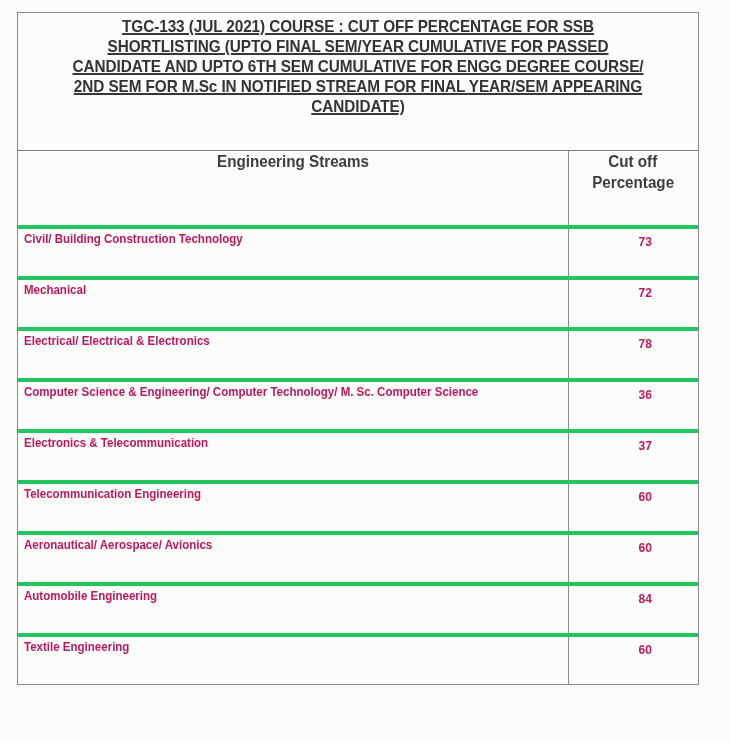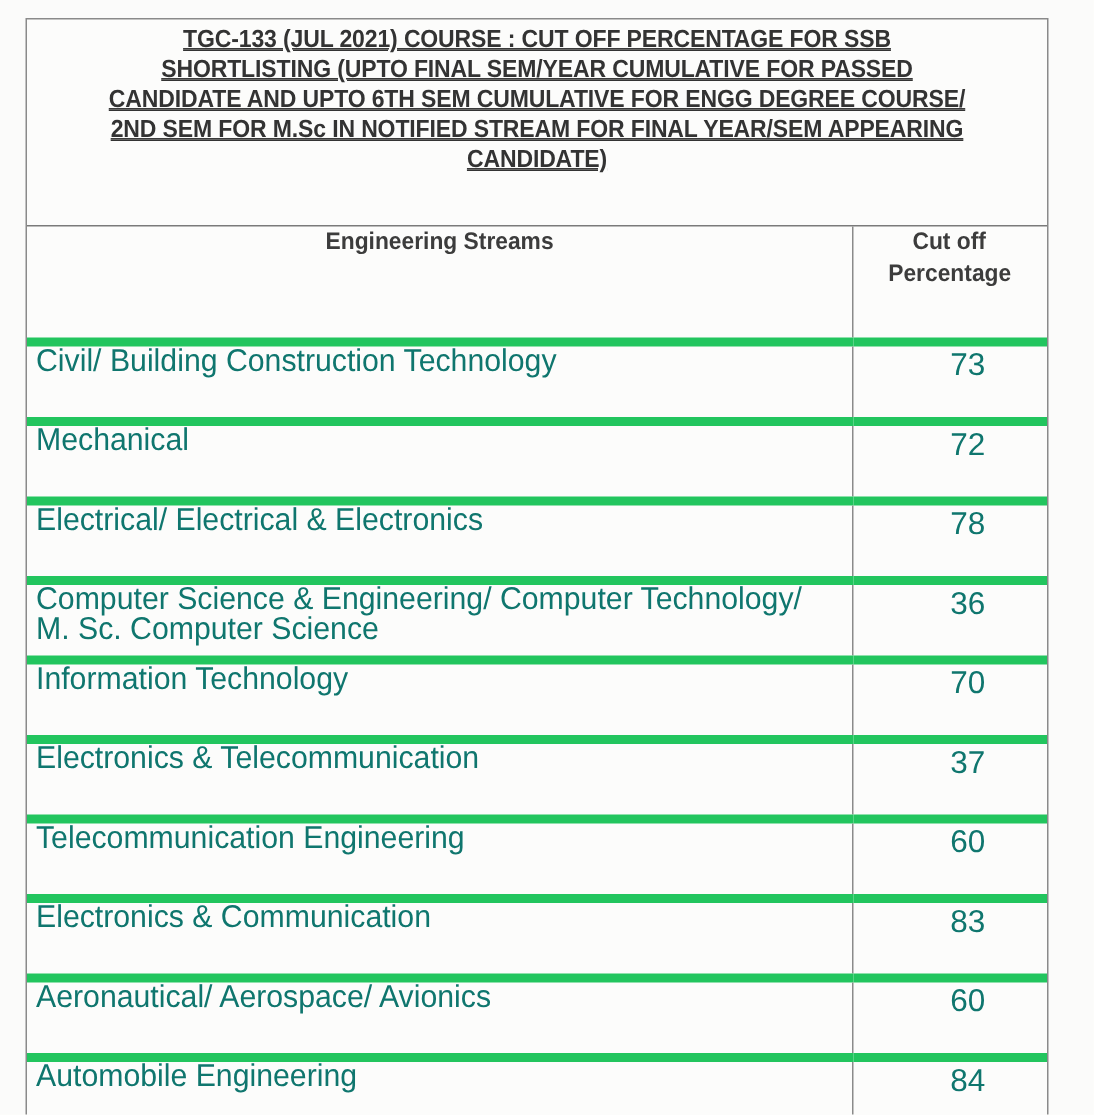--- a/index.html
+++ b/index.html
@@ -39,42 +39,43 @@
     white-space: nowrap;
   }
   table {
     border-collapse: collapse;
     width: 100%;
     table-layout: fixed;
   }
   col.c1 { width: 550px; }
   col.c2 { width: auto; }
   th, td {
-    border-bottom: 6px solid #22c55e;
+    border-bottom: 4px solid #22c55e;
     vertical-align: top;
     padding: 0;
   }
   th + th, td + td { border-left: 1px solid #8a8a8a; margin-left: 19px; }
   tr:last-child td { border-bottom: none; }
   th {
     height: 74px;
     font-weight: bold;
     font-size: 16px;
     color: #3c3c3c;
     line-height: 21px;
     padding-top: 0px;
   }
   th.stream-h { text-align: center; padding-right: 0; }
   th.cut-h { text-align: center; padding-top: 0px; }
   th span { display: inline-block; transform: scaleX(0.95); }
   td {
     height: 44px;
-    font-size: 21px;
+    font-size: 12px;
     line-height: 20px;
-    color: #0f766e;
+    color: #be185d;
+    font-weight: bold;
   }
   td.stream {
     padding-left: 6px;
     padding-top: 0px;
   }
   td.stream span { display: inline-block; transform-origin: left; transform: scaleX(0.96); }
   td.val {
     text-align: center;
     padding-top: 3px;
     padding-left: 24px;
@@ -117,34 +118,26 @@
         </tr>
       <tr>
           <td class="stream"><span>Electrical/ Electrical &amp; Electronics</span></td>
           <td class="val">78</td>
         </tr>
       <tr>
           <td class="stream"><span style="width:540px;">Computer Science &amp;  Engineering/  Computer Technology/ M. Sc. Computer Science</span></td>
           <td class="val">36</td>
         </tr>
       <tr>
-          <td class="stream"><span>Information Technology</span></td>
-          <td class="val">70</td>
-        </tr>
-      <tr>
           <td class="stream"><span>Electronics &amp; Telecommunication</span></td>
           <td class="val">37</td>
         </tr>
       <tr>
           <td class="stream"><span>Telecommunication Engineering</span></td>
           <td class="val">60</td>
-        </tr>
-      <tr>
-          <td class="stream"><span>Electronics &amp; Communication</span></td>
-          <td class="val">83</td>
         </tr>
       <tr>
           <td class="stream"><span>Aeronautical/ Aerospace/ Avionics</span></td>
           <td class="val">60</td>
         </tr>
       <tr>
           <td class="stream"><span>Automobile Engineering</span></td>
           <td class="val">84</td>
         </tr>
       <tr>

